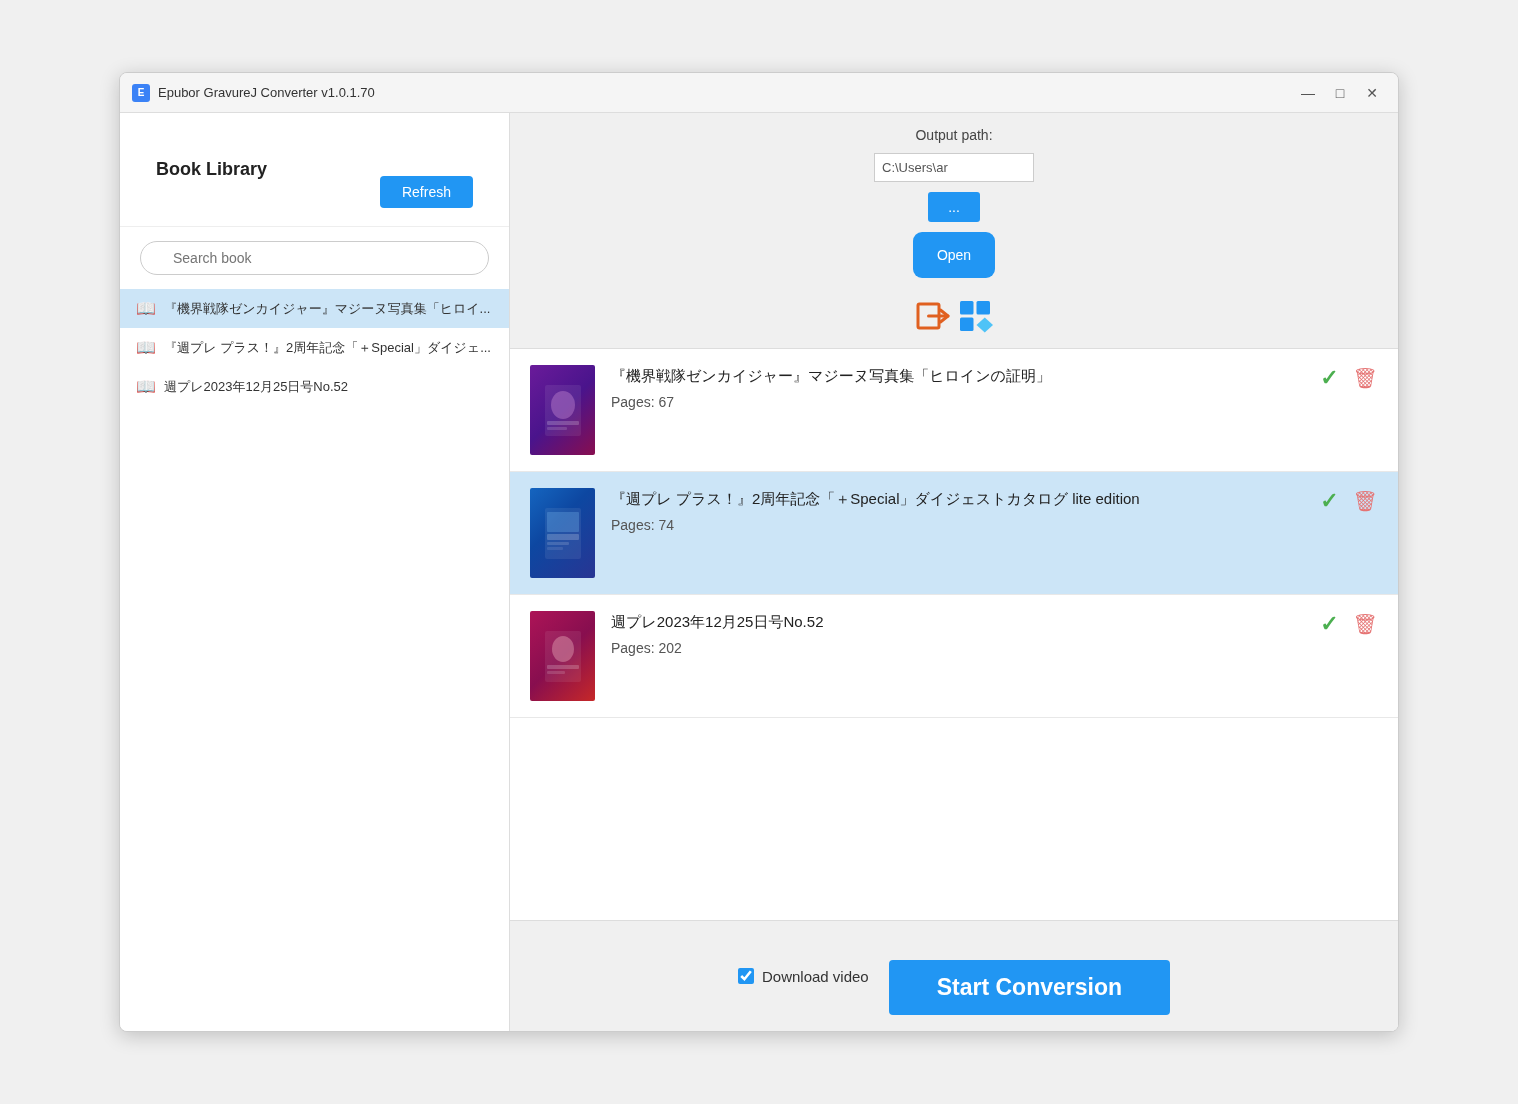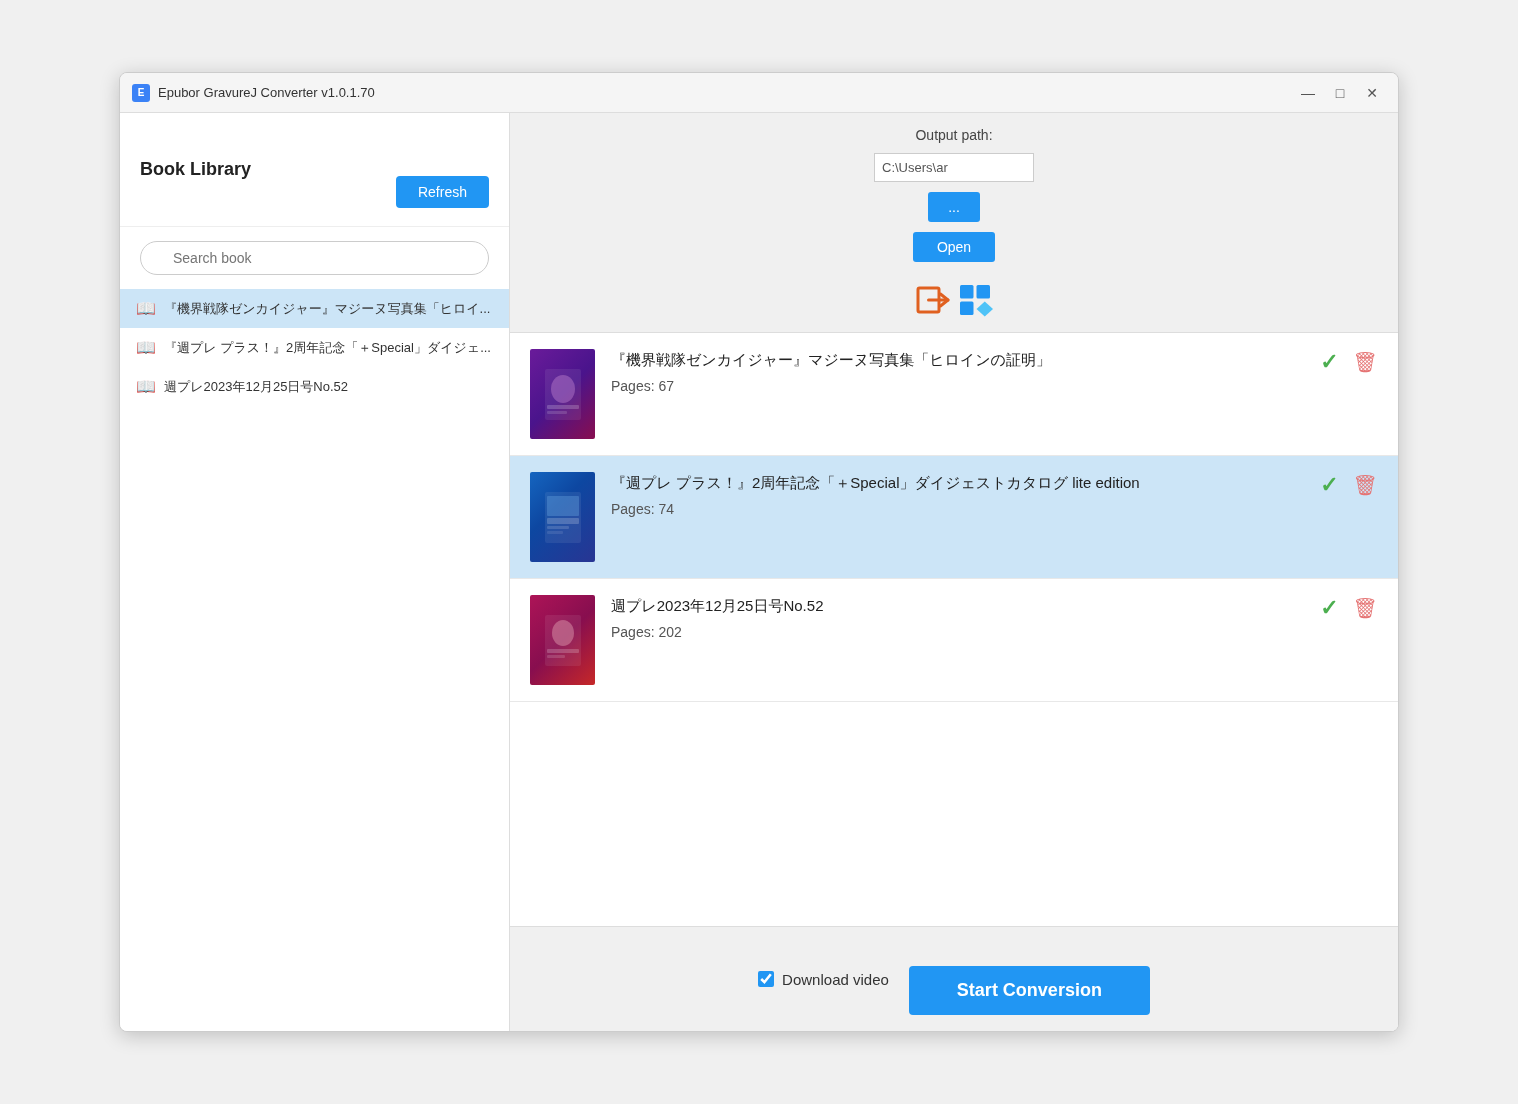--- a/index.html
+++ b/index.html
@@ -78,21 +78,21 @@
     
     .sidebar {
       width: 390px;
       background: #ffffff;
       border-right: 1px solid #ddd;
       display: flex;
       flex-direction: column;
       flex-shrink: 0;
     }
     .sidebar-header {
-      padding: 18px 20px;
+      padding: 18px 36px;
       display: flex;
       align-items: center;
       justify-content: space-between;
       border-bottom: 1px solid #eee;
     }
     .sidebar-title {
       font-size: 18px;
       font-weight: 600;
       color: #222;
     }
@@ -193,24 +193,24 @@
       border: none;
       padding: 7px 20px;
       font-size: 14px;
       cursor: pointer;
       border-radius: 3px;
     }
     .open-btn {
       background: #2196F3;
       color: white;
       border: none;
-      padding: 7px 24px;
-      font-size: 14px;
-      cursor: pointer;
-      border-radius: 3px;
+      padding: 15px 24px;
+      font-size: 14px;
+      cursor: pointer;
+      border-radius: 9px;
     }
     .output-bar-spacer { flex: 1; }
     .toolbar-icons {
       display: flex;
       gap: 6px;
       align-items: center;
     }
     .toolbar-icon-btn {
       width: 36px;
       height: 36px;
@@ -302,21 +302,21 @@
     .download-video-check input[type="checkbox"] {
       width: 16px;
       height: 16px;
       accent-color: #2196F3;
     }
     .start-btn {
       background: #2196F3;
       color: white;
       border: none;
       padding: 14px 48px;
-      font-size: 18px;
+      font-size: 23px;
       font-weight: 600;
       cursor: pointer;
       border-radius: 4px;
       margin-top: 23px;
     }
   </style>
 </head>
 <body>
 
 <div class="window">

